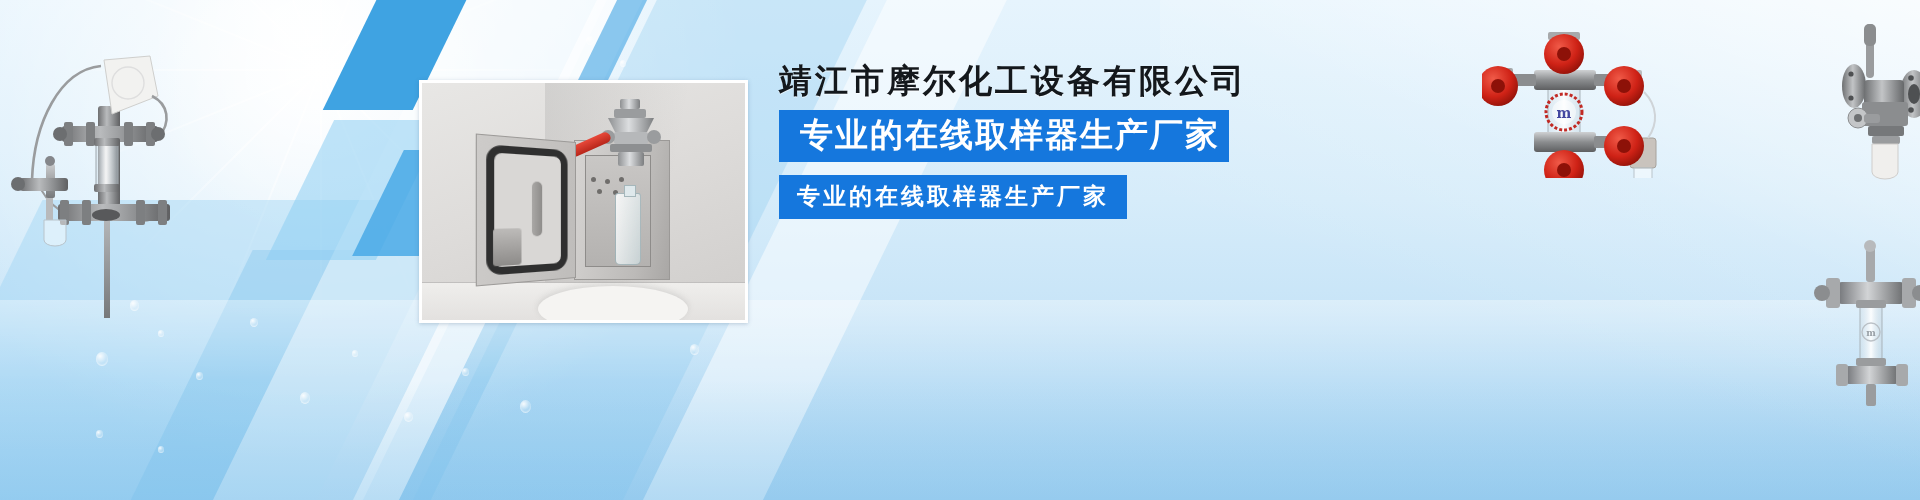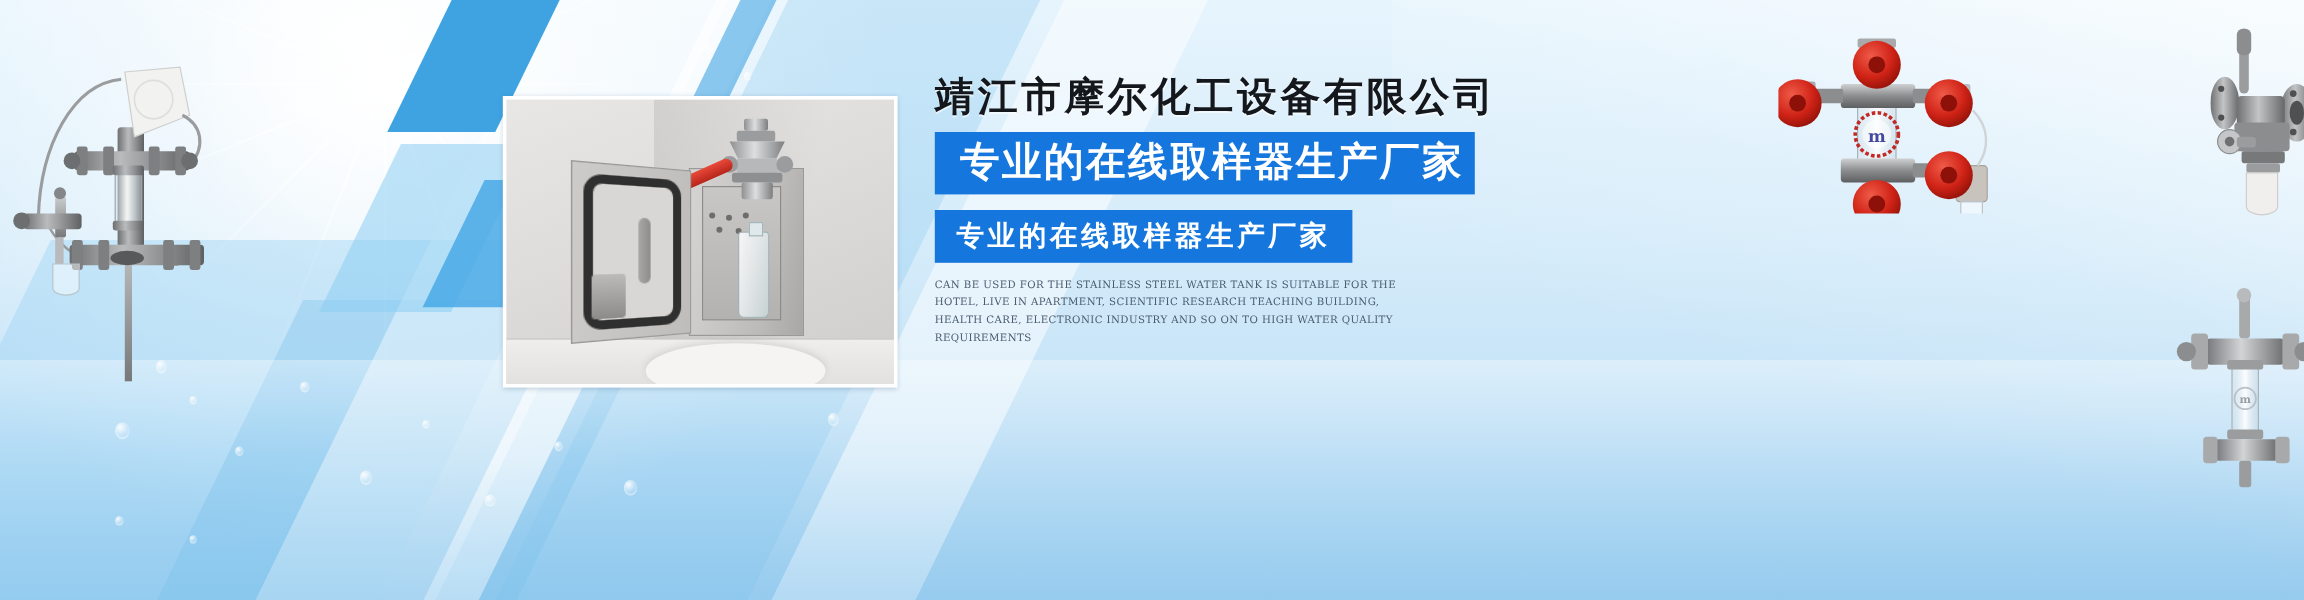--- a/index.html
+++ b/index.html
@@ -551,17 +551,16 @@
   </div>
 
   <div class="text-block">
     <div class="company-name">靖江市摩尔化工设备有限公司</div>
 
     <div class="headline">专业的在线取样器生产厂家</div>
 
 
     <div class="tagline">专业的在线取样器生产厂家</div>
 
-    <div class="en-text">CAN BE USED FOR THE STAINLESS STEEL WATER TANK IS SUITABLE FOR THE HOTEL, LIVE IN APARTMENT, SCIENTIFIC RESEARCH TEACHING BUILDING, HEALTH CARE, ELECTRONIC INDUSTRY AND SO ON TO HIGH WATER QUALITY REQUIREMENTS</div>
   </div>
 
 
 </div>
 
 </body></html>

